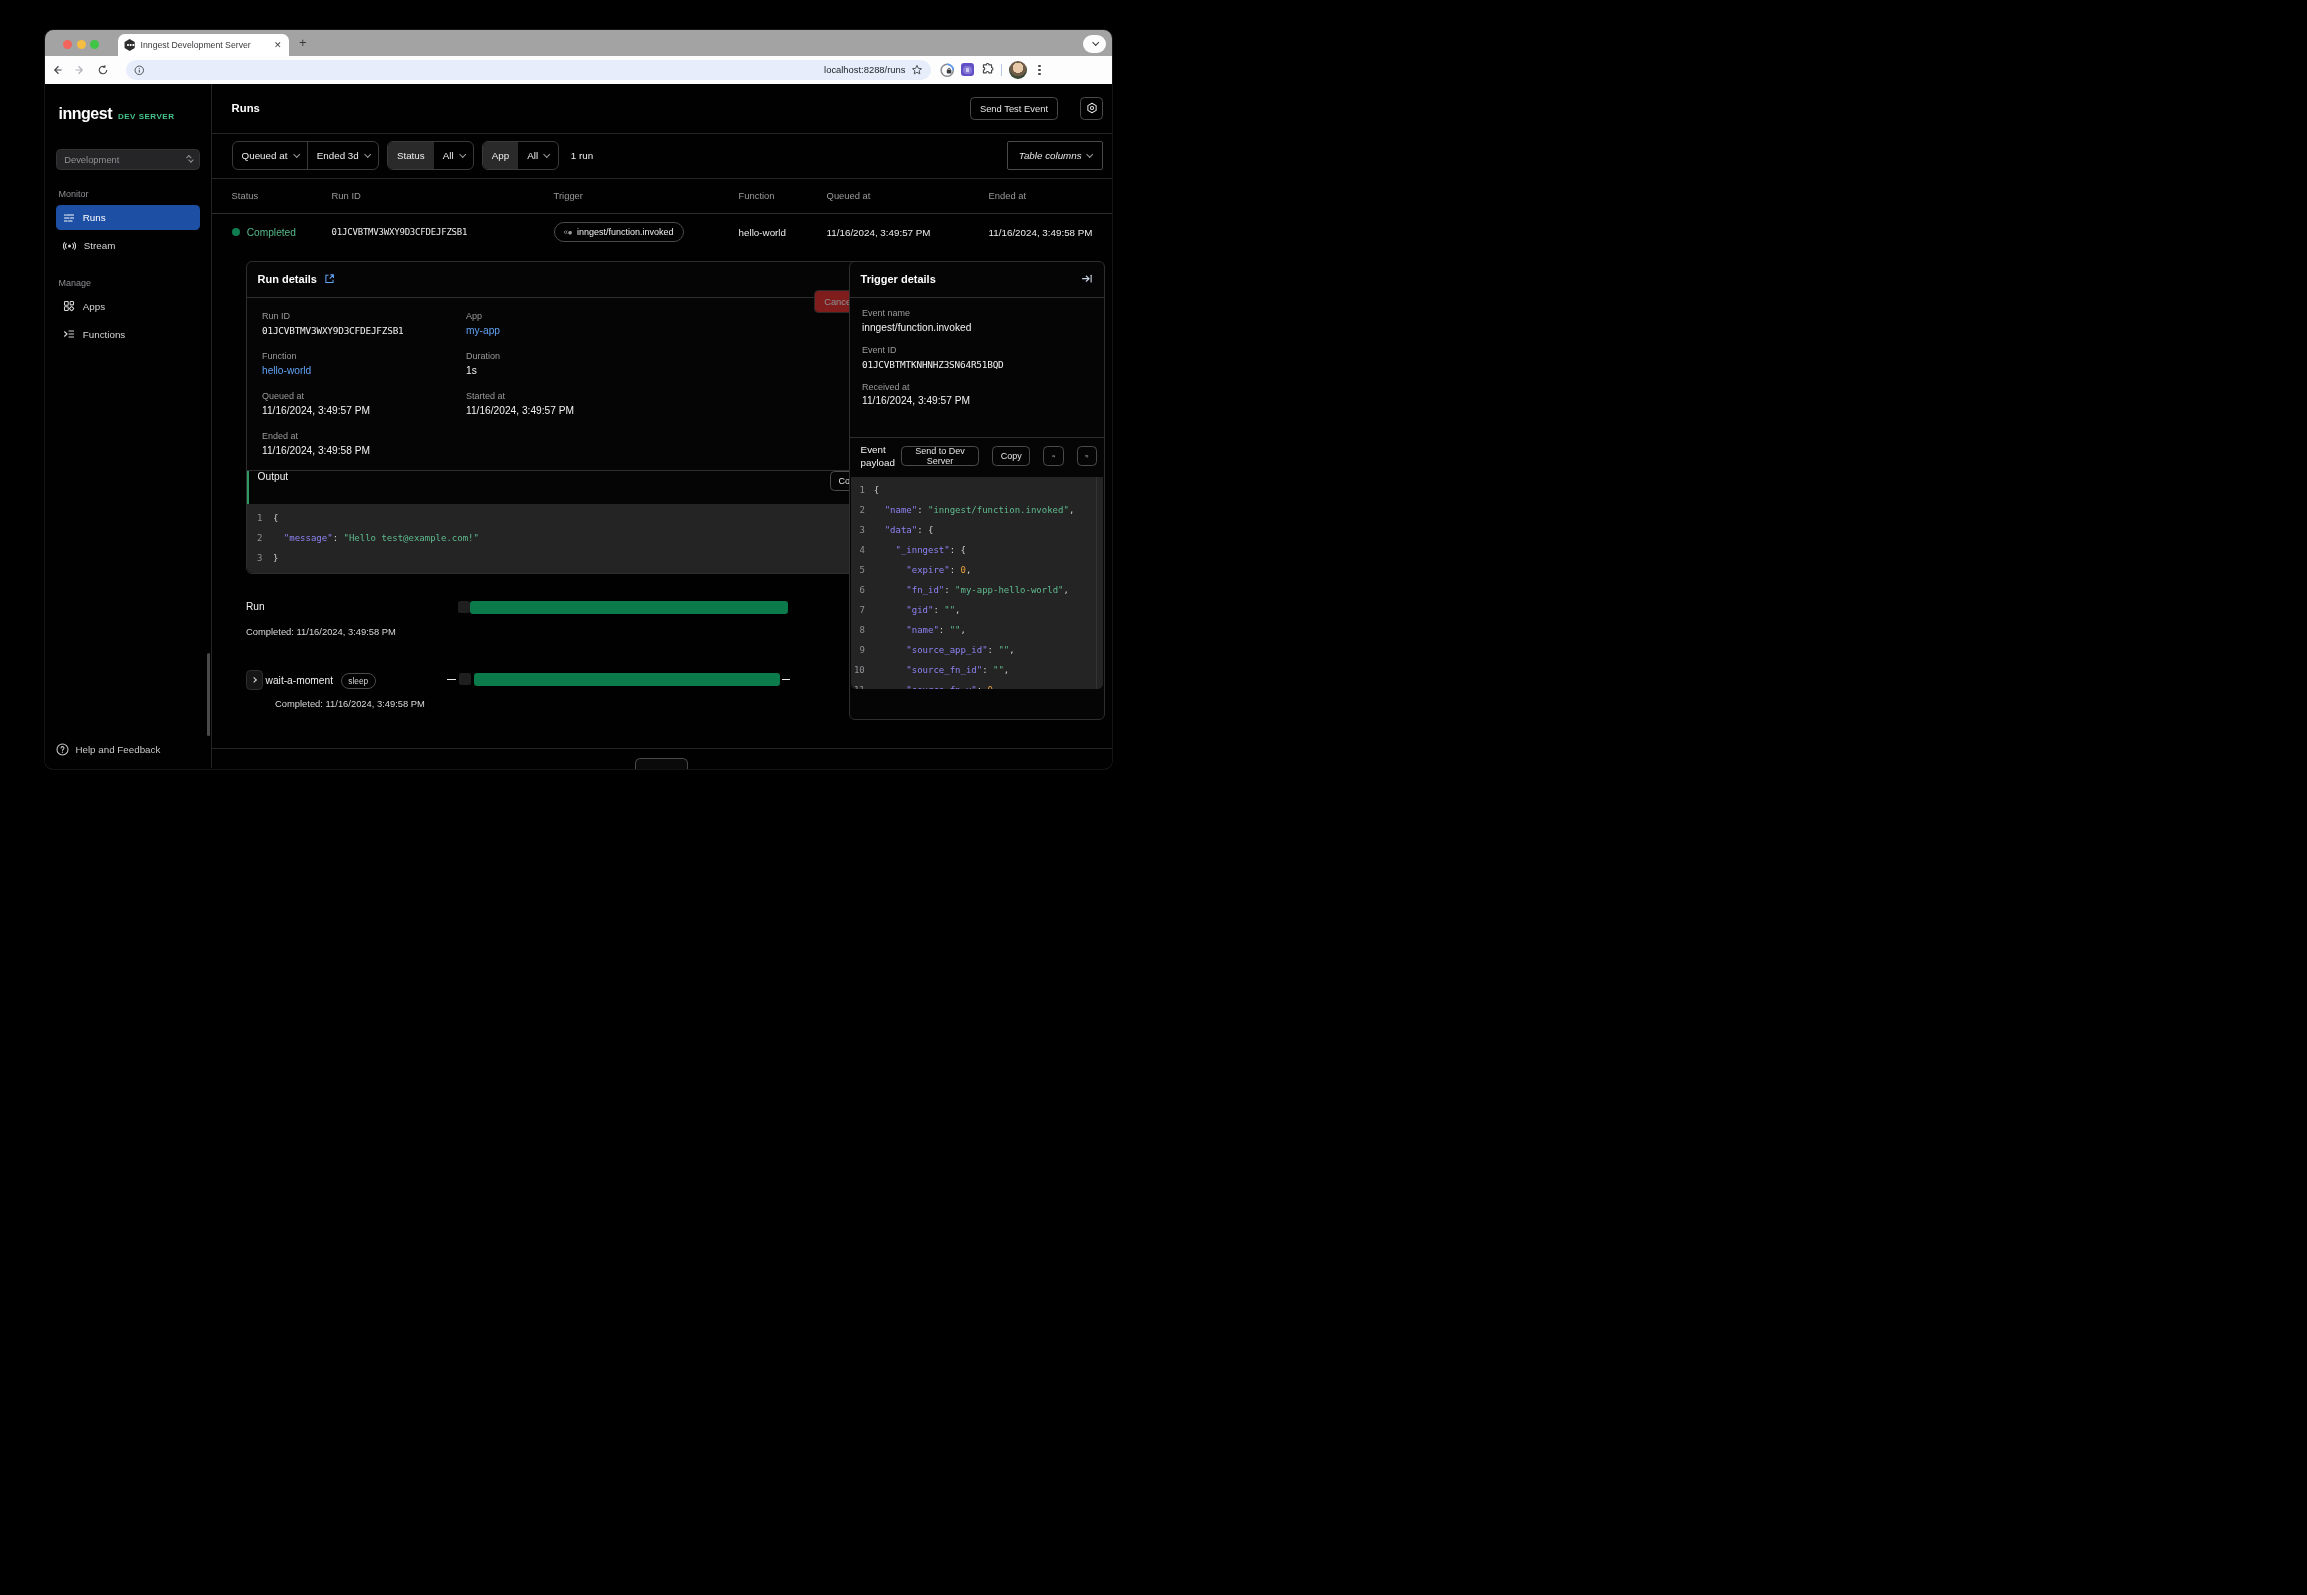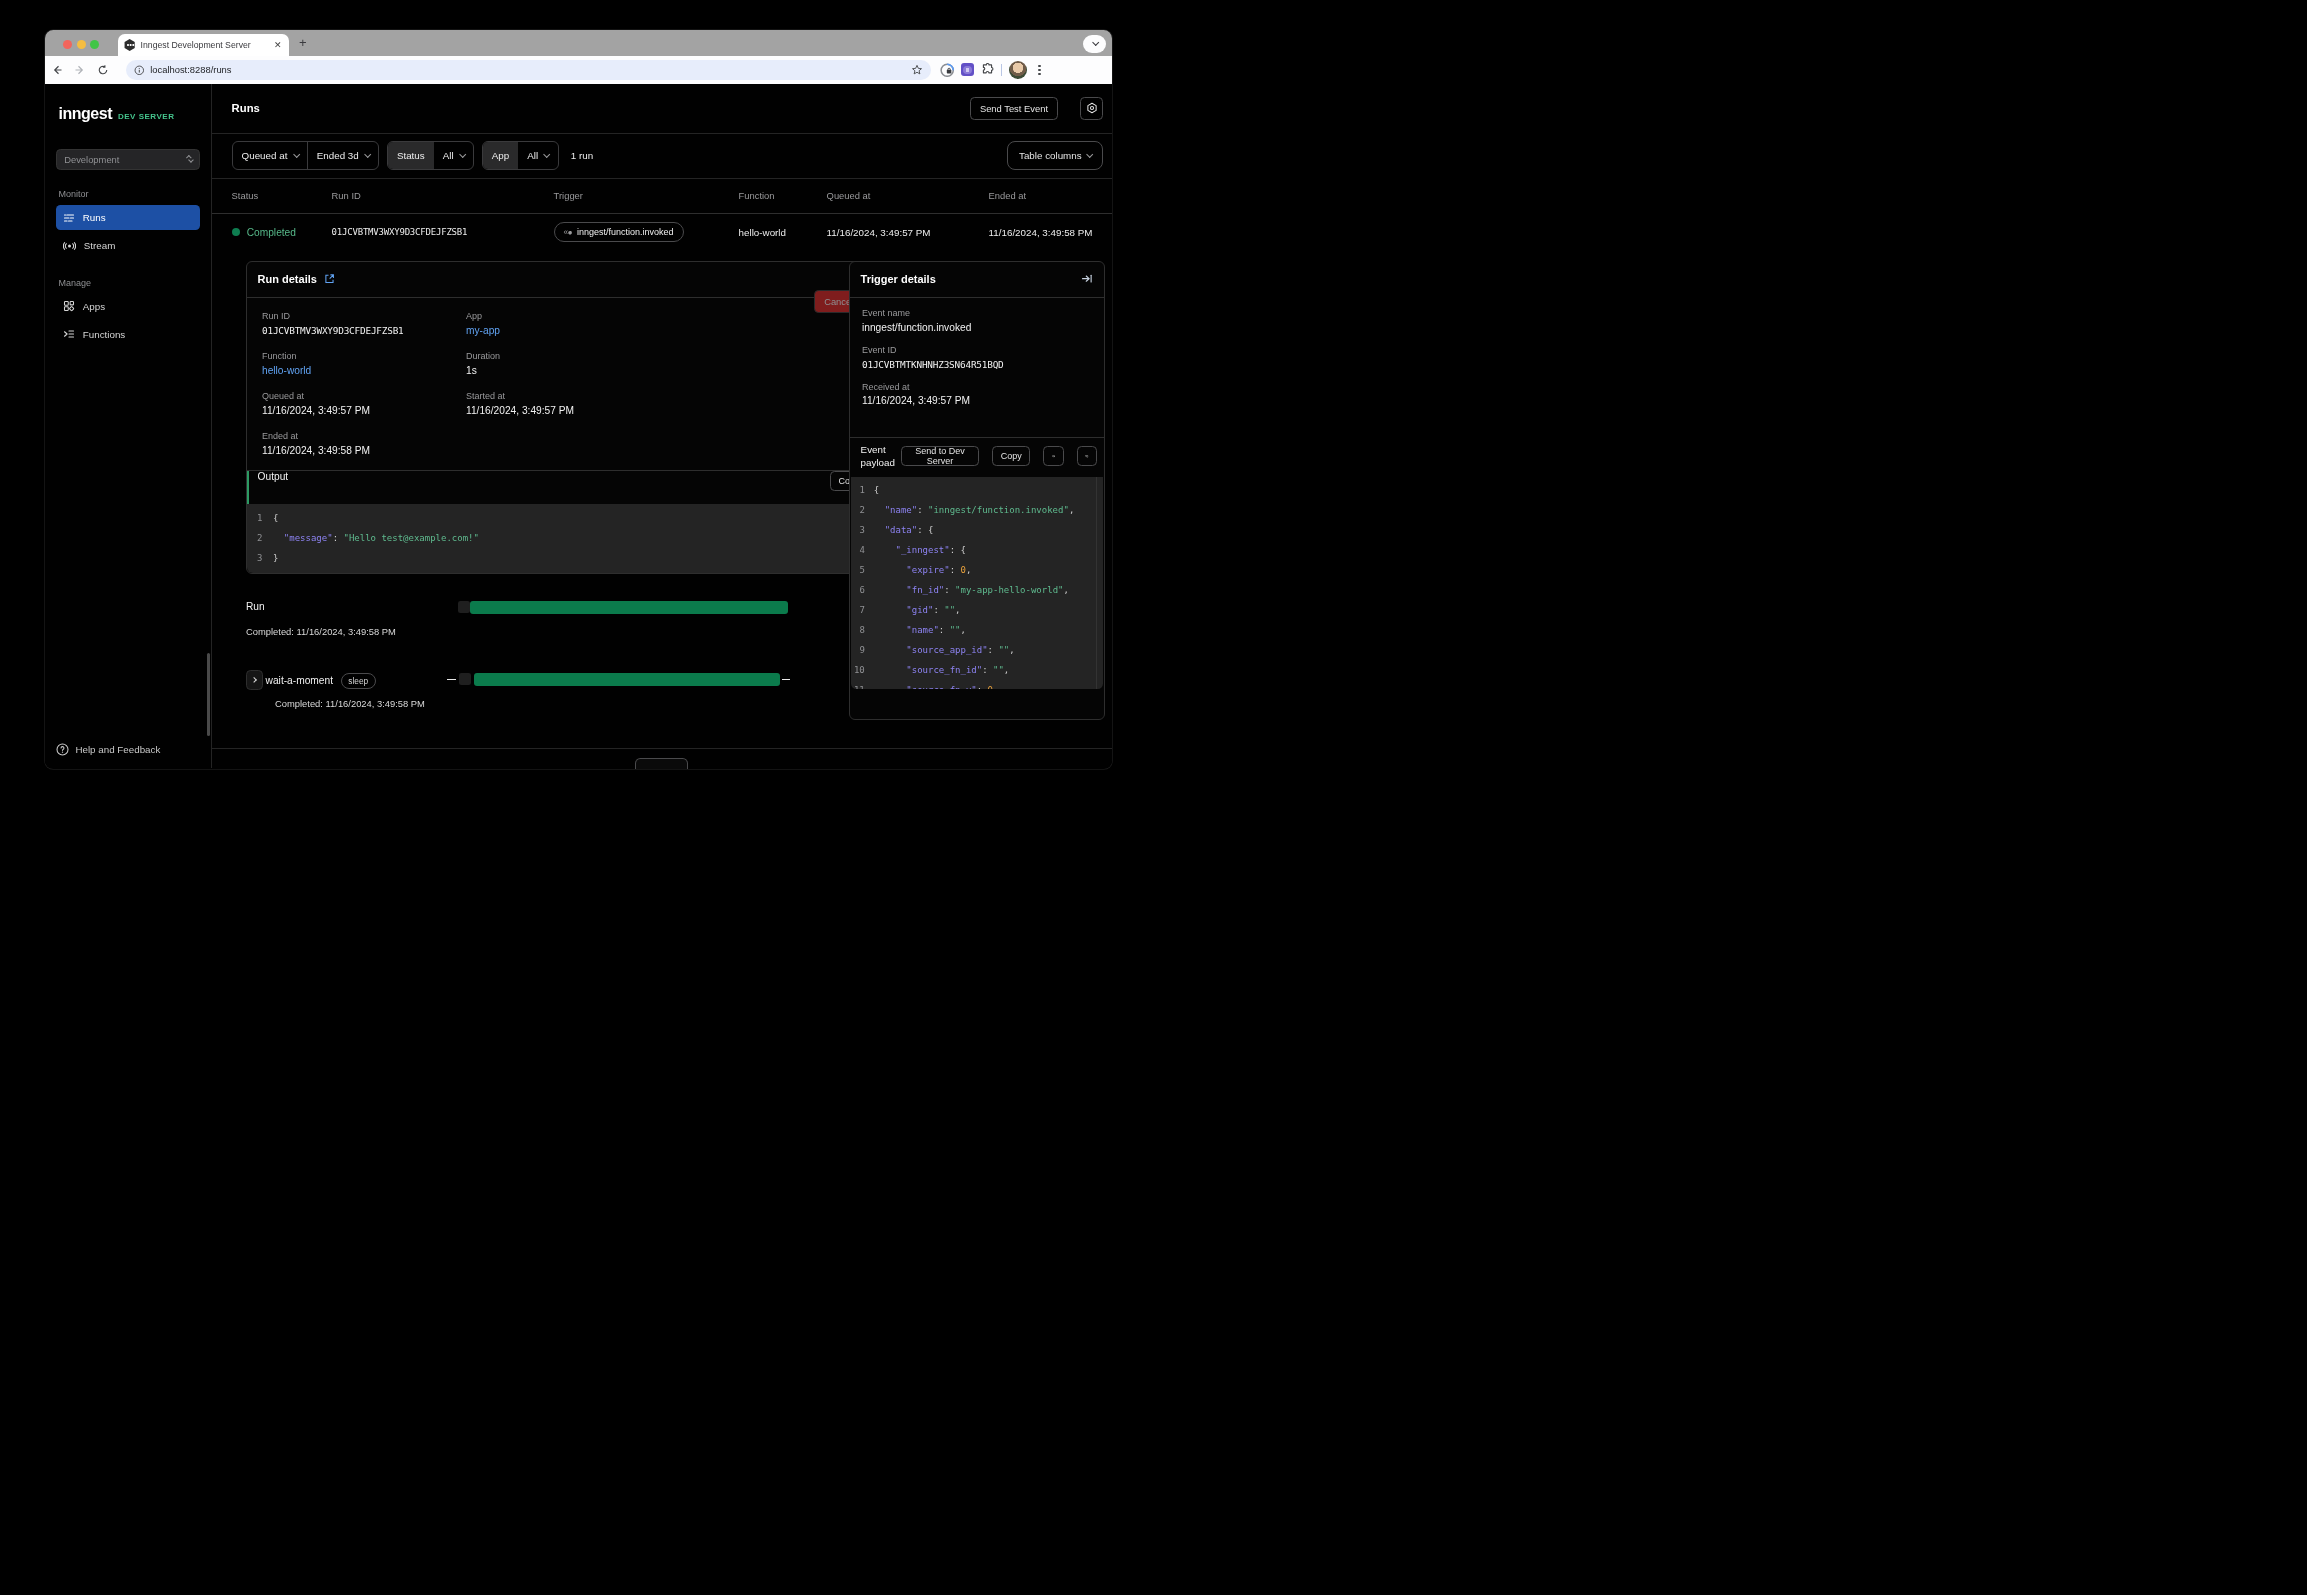--- a/index.html
+++ b/index.html
@@ -23,21 +23,21 @@
   .tab-close { font-size:9px; color:#444; padding:0 1.5px; }
   .newtab { position:absolute; left:254px; top:6px; font-size:13px; color:#3a3a3e; line-height:13.6px; }
   .strip-chev { position:absolute; right:6px; top:5.3px; width:23px; height:18px; background:#fdfdfe; border-radius:9px;
                 display:flex; align-items:center; justify-content:center; }
   .toolbar { position:absolute; left:0; top:26.4px; width:100%; height:28px; background:#fdfdfe; display:flex; align-items:center; }
   .nav-ic { width:23px; text-align:center; font-size:11.3px; color:#45474a; }
   .nav-ic.disabled { color:#b0b3b8; }
   .nav-ic:first-child { margin-left:6px; }
   .urlpill { margin-left:6px; width:805px; height:20.4px; background:#e7edfb; border-radius:10.6px;
              display:flex; align-items:center; padding:0 7.6px; gap:6px; }
-  .url-text { font-size:9.4px; color:#24262a; flex:1; }
+  .url-text { font-size:9.4px; color:#24262a; flex:1;text-align:right; }
   .chrome-right { display:flex; align-items:center; gap:6.8px; margin-left:9px; }
   .ext-purple { width:13px; height:13px; border-radius:3px; background:#6250c6; position:relative; }
   .ext-purple i { position:absolute; inset:2.3px; border-radius:50%; background:radial-gradient(circle at 50% 50%, #cfc8f2 0 30%, #8a7ad8 31% 100%); }
   .vdiv { width:0.8px; height:12px; background:#b9c6e4; }
   .avatar { width:18px; height:18px; border-radius:50%;
             background:radial-gradient(circle at 50% 38%, #e8c9a8 0 36%, #6f5b48 37% 58%, #3c4a35 59% 100%); }
   .dots { display:flex; flex-direction:column; gap:1.9px; padding:0 4.5px; }
   .dots i { width:2.3px; height:2.3px; border-radius:50%; background:#45474a; }
 
   
@@ -77,21 +77,21 @@
   .btn.primary { background:#0b7a4e; border-color:#0b7a4e; color:#fff; font-weight:bold; }
   .btn.muted { background:#7f1d1d; border-color:#2a2a2b; color:#8f9093;margin-top:44px; }
 
   .filter-row { position:absolute; left:0; top:50px; right:0; height:45px; border-bottom:0.8px solid #242424;
                 display:flex; align-items:center; gap:7.6px; padding:0 9px 0 19.6px; }
   .seg { display:flex; height:29.5px; border:0.8px solid #3a3a3c; border-radius:6px; overflow:hidden; align-items:stretch; }
   .seg > div { display:flex; align-items:center; gap:5.3px; padding:0 9px; font-size:9.8px; color:#ededed; }
   .seg .divider { width:0.8px; padding:0; background:#3a3a3c; }
   .seg .dark { background:#2a2a2b; }
   .run-count { font-size:9.8px; color:#ededed; margin-left:4.5px; }
-  .table-columns { margin-left:auto; height:29.5px; border-radius:8px; font-size:9.8px; padding:0 10.6px; }
+  .table-columns { margin-left:auto; height:29.5px; border-radius:2px; font-size:9.8px; padding:0 10.6px;font-style:italic; }
 
   .table-header { position:absolute; left:0; top:94px; right:0; height:36px; display:grid;
                   grid-template-columns:100px 222px 185px 88px 162px 1fr; align-items:center;
                   padding:0 0 0 19.6px; border-bottom:0.8px solid #2e2e2e; }
   .th { font-size:9.4px; color:#9a9a9c; }
   .table-row { position:absolute; left:0; top:131px; right:0; height:35px; display:grid;
                grid-template-columns:100px 222px 185px 88px 162px 1fr; align-items:center; padding:0 0 0 19.6px; }
   .status-cell { display:flex; align-items:center; gap:6.8px; }
   .status-dot { width:8.3px; height:8.3px; border-radius:50%; background:#0e7d50; }
   .status-text { font-size:10.2px; color:#57b98a; }

